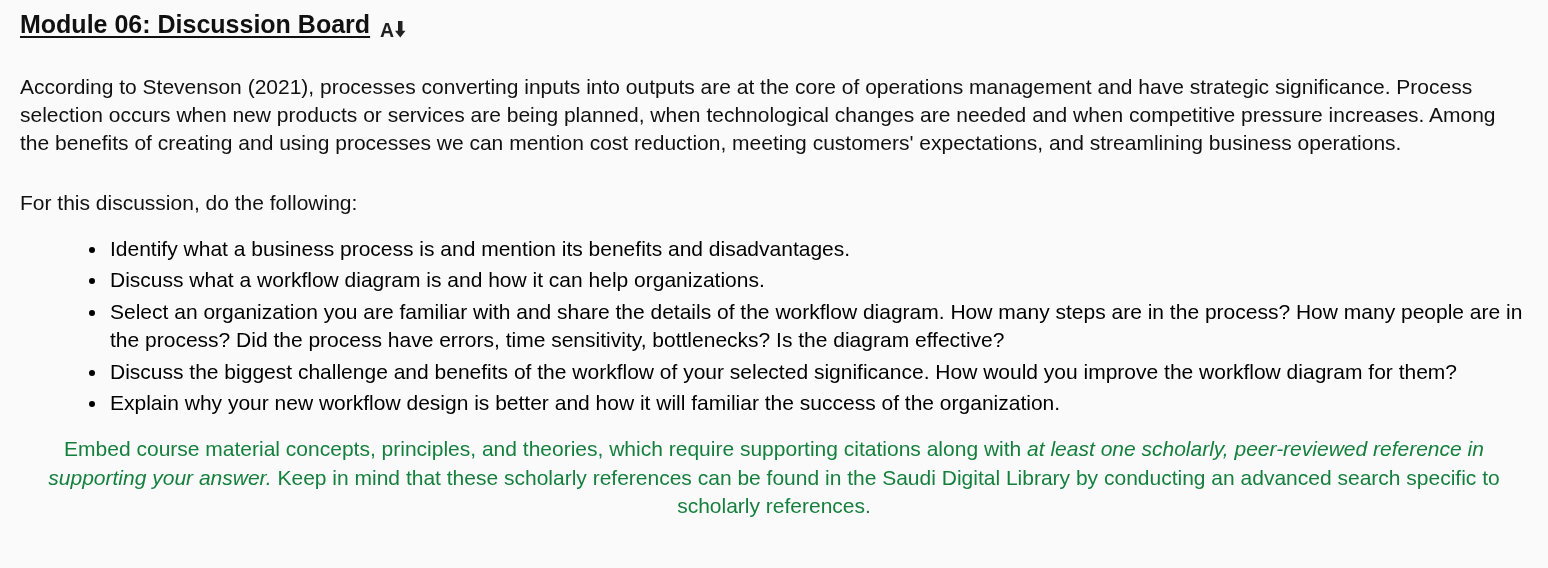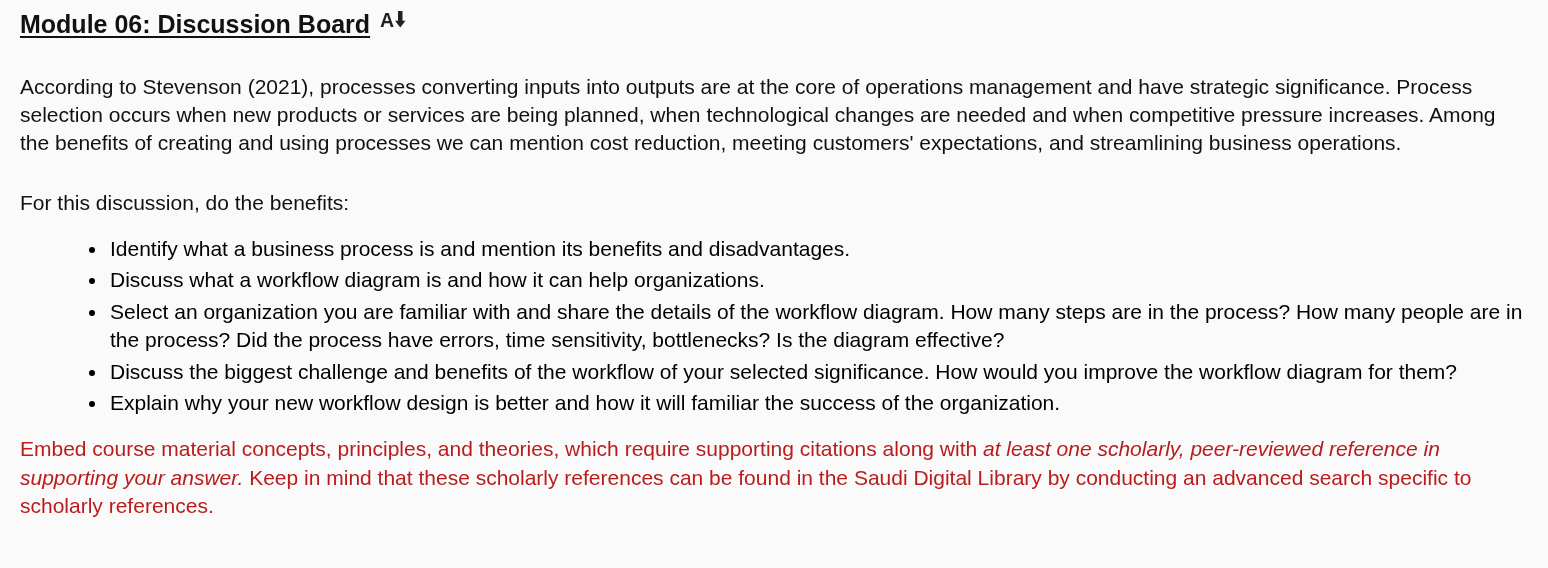--- a/index.html
+++ b/index.html
@@ -11,21 +11,21 @@
       font-family: Arial, Helvetica, sans-serif;
       font-size: 21px;
       line-height: 1.35;
       color: #000;
       background: #fafafa;
       padding: 8px 20px 20px 20px;
       width: 1548px;
     }
     .heading-row {
       display: flex;
-      align-items: flex-start;
+      align-items: flex-end;
       gap: 8px;
       margin-bottom: 18px;
     }
     h1.title {
       font-size: 25px;
       font-weight: 700;
       text-decoration: underline;
       text-underline-offset: 3px;
       color: #111;
     }
@@ -47,42 +47,43 @@
     ul.bullets {
       list-style-type: disc;
       margin: 0 4px 18px 70px;
       padding-left: 18px;
     }
     ul.bullets li {
       margin-bottom: 3px;
       padding-left: 2px;
     }
     .closing {
-      color: #b91c1c;
+      color: #15803d;
+      text-align: center;
     }
     .ital {
       font-style: italic;
     }
   </style>
 </head>
 <body>
 
 <div class="heading-row">
   <h1 class="title">Module 06: Discussion Board</h1>
   <span class="font-size-icon">
     <svg viewBox="0 0 40 30" fill="currentColor" aria-hidden="true">
       <text x="0" y="24" font-size="26" font-weight="700" font-family="Arial">A</text>
       <path d="M24 3 L24 16 L20 16 L27 25 L34 16 L30 16 L30 3 Z"></path>
     </svg>
   </span>
 </div>
 
 <p class="para">According to Stevenson (2021), processes converting inputs into outputs are at the core of operations management and have strategic significance. Process selection occurs when new products or services are being planned, when technological changes are needed and when competitive pressure increases. Among the benefits of creating and using processes we can mention cost reduction, meeting customers' expectations, and streamlining business operations.</p>
 
-<p class="para">For this discussion, do the benefits:</p>
+<p class="para">For this discussion, do the following:</p>
 
 <ul class="bullets">
   <li>Identify what a business process is and mention its benefits and disadvantages.</li>
   <li>Discuss what a workflow diagram is and how it can help organizations.</li>
   <li>Select an organization you are familiar with and share the details of the workflow diagram. How many steps are in the process? How many people are in the process? Did the process have errors, time sensitivity, bottlenecks? Is the diagram effective?</li>
   <li>Discuss the biggest challenge and benefits of the workflow of your selected significance. How would you improve the workflow diagram for them?</li>
   <li>Explain why your new workflow design is better and how it will familiar the success of the organization.</li>
 </ul>
 
 <p class="closing">

